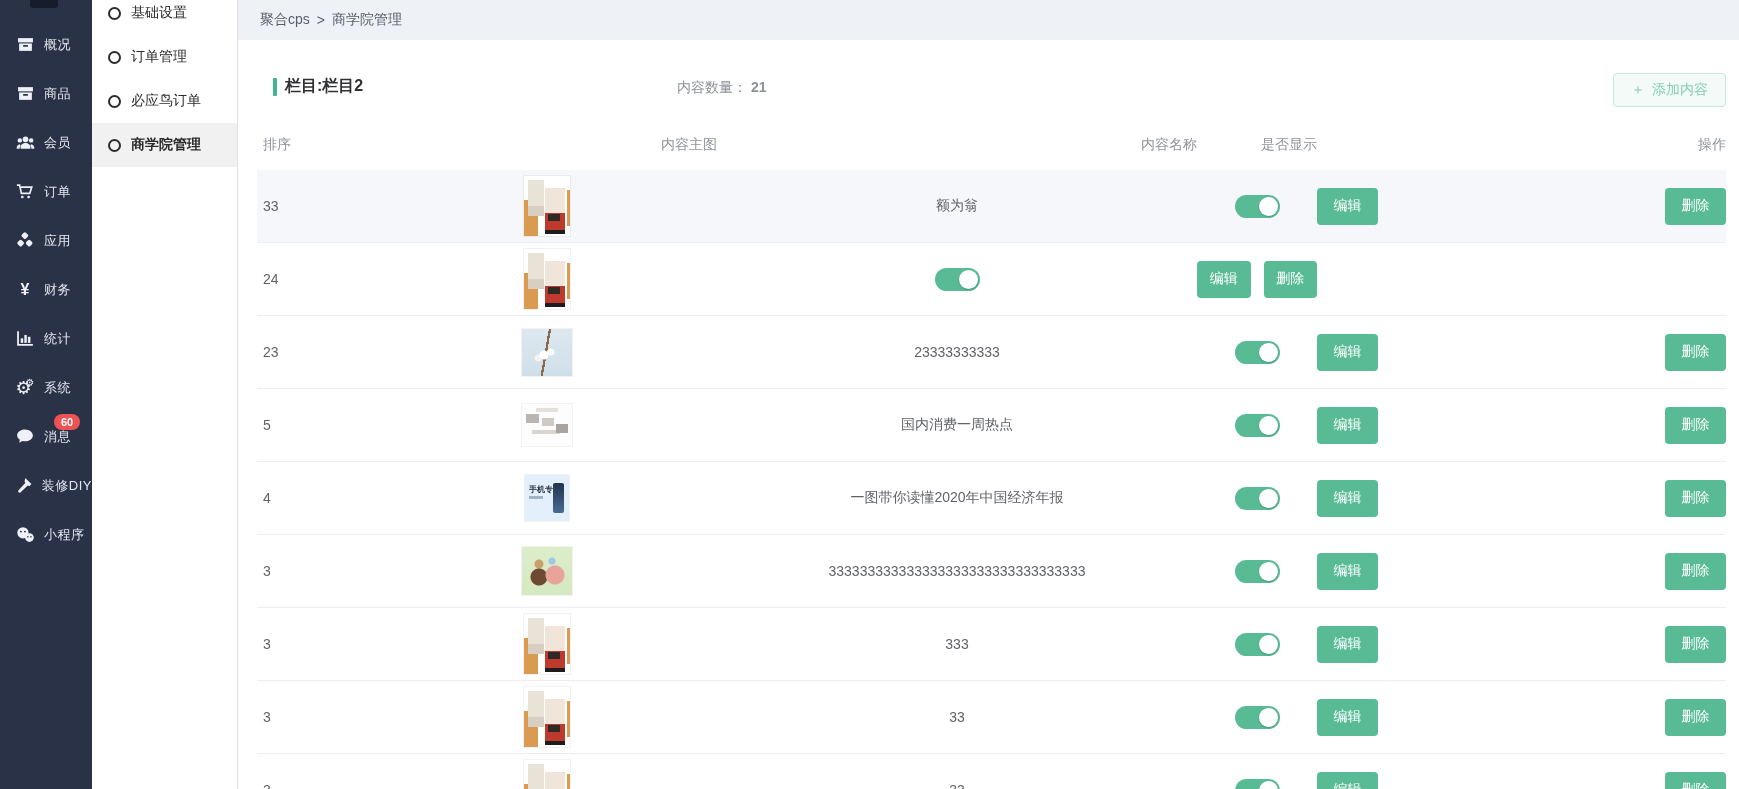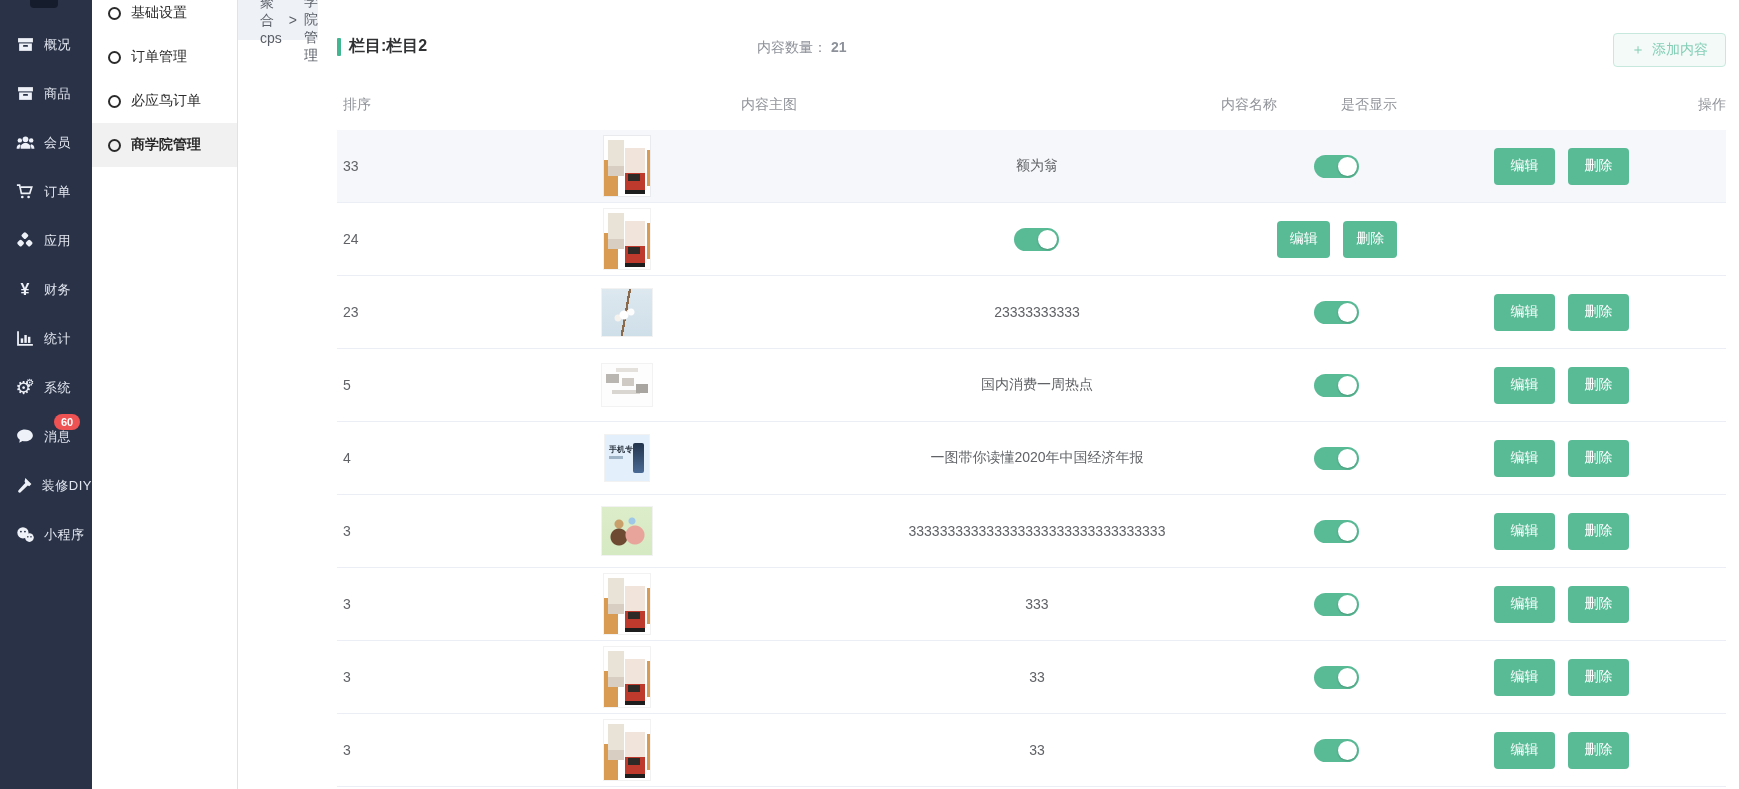--- a/index.html
+++ b/index.html
@@ -20,29 +20,29 @@
   
   .sub-sidebar { width:146px; flex:0 0 146px; height:789px; background:#fff; border-right:1px solid #e2e2e2; box-shadow:1px 0 2px rgba(0,0,0,.04); }
   .sub-nav { margin-top:-9px; }
   .sub-item { height:44px; display:flex; align-items:center; padding-left:16px; cursor:pointer; color:#2b2b2b; }
   .sub-item .circle { width:13px; height:13px; border:2px solid #2b2b2b; border-radius:50%; margin-right:10px; flex:0 0 13px; }
   .sub-item .sub-label { font-size:14px; white-space:nowrap; }
   .sub-item.active { background:#f1f1f1; }
   .sub-item.active .sub-label { font-weight:bold; }
 
   
-  .main { flex:1; height:789px; display:flex; flex-direction:row; background:#fff; }
+  .main { flex:1; height:789px; display:flex; flex-direction:column; background:#fff; }
   .breadcrumb-bar { height:40px; flex:0 0 40px; background:#eef1f6; display:flex; align-items:center; padding-left:22px; font-size:14px; color:#5a5e66; }
   .breadcrumb-bar .crumb { cursor:pointer; }
   .breadcrumb-bar .sep { margin:0 7px; color:#5a5e66; }
 
   .content { flex:1; background:#fff; padding:0 13px 0 19px; overflow:hidden; position:relative; }
 
   .panel-header { position:relative; height:80px; }
-  .panel-title-wrap { position:absolute; left:0; top:36px; display:flex; align-items:center; }
+  .panel-title-wrap { position:absolute; left:16px; top:36px; display:flex; align-items:center; }
   .green-bar { width:4px; height:18px; background:#42b690; border-radius:1px; margin-right:8px; }
   .panel-title { font-size:16px; font-weight:bold; color:#303133; }
   .count-wrap { position:absolute; left:420px; top:39px; font-size:14px; color:#8d9199; }
   .count-wrap .count-num { font-weight:bold; color:#8d9199; margin-left:4px; }
   .add-btn { position:absolute; right:0; top:33px; height:34px; padding:0 17px; background:#f3faf8; border:1px solid #c7e9dd; border-radius:4px; color:#84ceb6; font-size:14px; display:flex; align-items:center; cursor:pointer; }
   .add-btn .plus { margin-right:7px; font-size:14px; }
 
   
   .grid-row { display:grid; grid-template-columns:120px 340px 480px 120px 1fr; align-items:center; }
   .thead { height:50px; color:#909399; font-size:14px; }
@@ -90,21 +90,21 @@
       radial-gradient(circle 8px at 17px 30px, #6e4a32 8px, transparent 9px),
       radial-gradient(circle 4px at 17px 17px, #caa06a 4px, transparent 5px),
       radial-gradient(circle 3px at 30px 14px, #9fc8e8 3px, transparent 4px),
       linear-gradient(#dcedca,#d5e9c2); }
 
   
   .toggle { position:relative; width:45px; height:23px; border-radius:12px; background:#58bb96; cursor:pointer; }
   .toggle .knob { position:absolute; top:2px; right:2px; width:19px; height:19px; border-radius:50%; background:#fff; box-shadow:0 1px 2px rgba(0,0,0,.2); }
 
   
-  .actions { display:flex; justify-content:center; gap:13px; }
+  .actions { display:flex; justify-content:space-between; gap:13px; }
   .act-btn { width:61px; height:37px; border:none; border-radius:4px; background:#58bb96; color:#fff; font-size:14px; cursor:pointer; font-family:inherit; }
 </style>
 </head>
 <body>
 
 <aside class="main-sidebar">
   <div class="logo-stub"></div>
   <nav class="main-nav" id="main-nav">
       <div class="side-item">
         <span class="icon">

